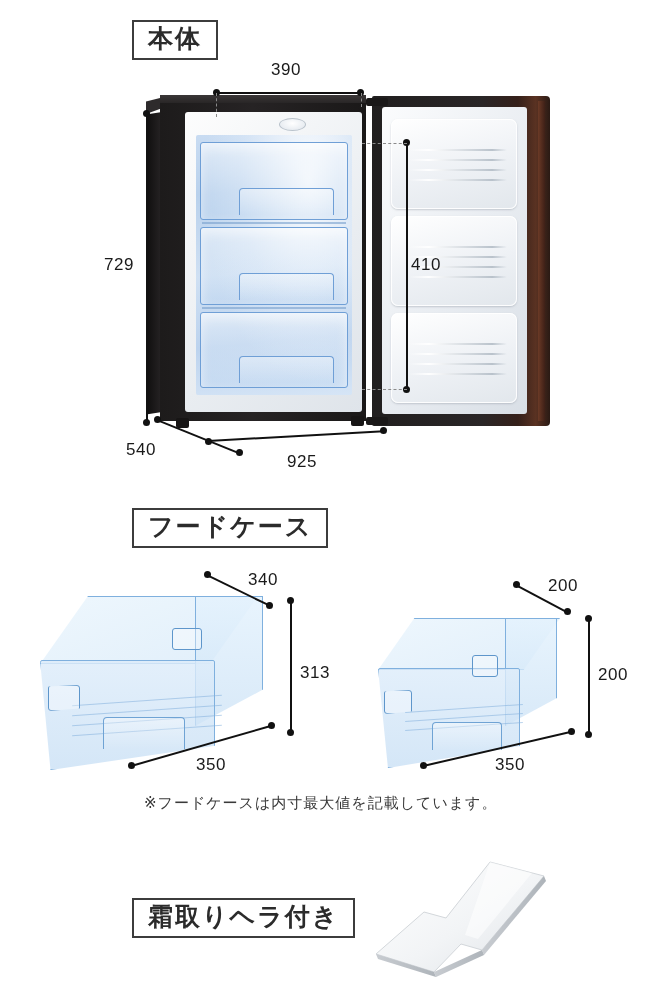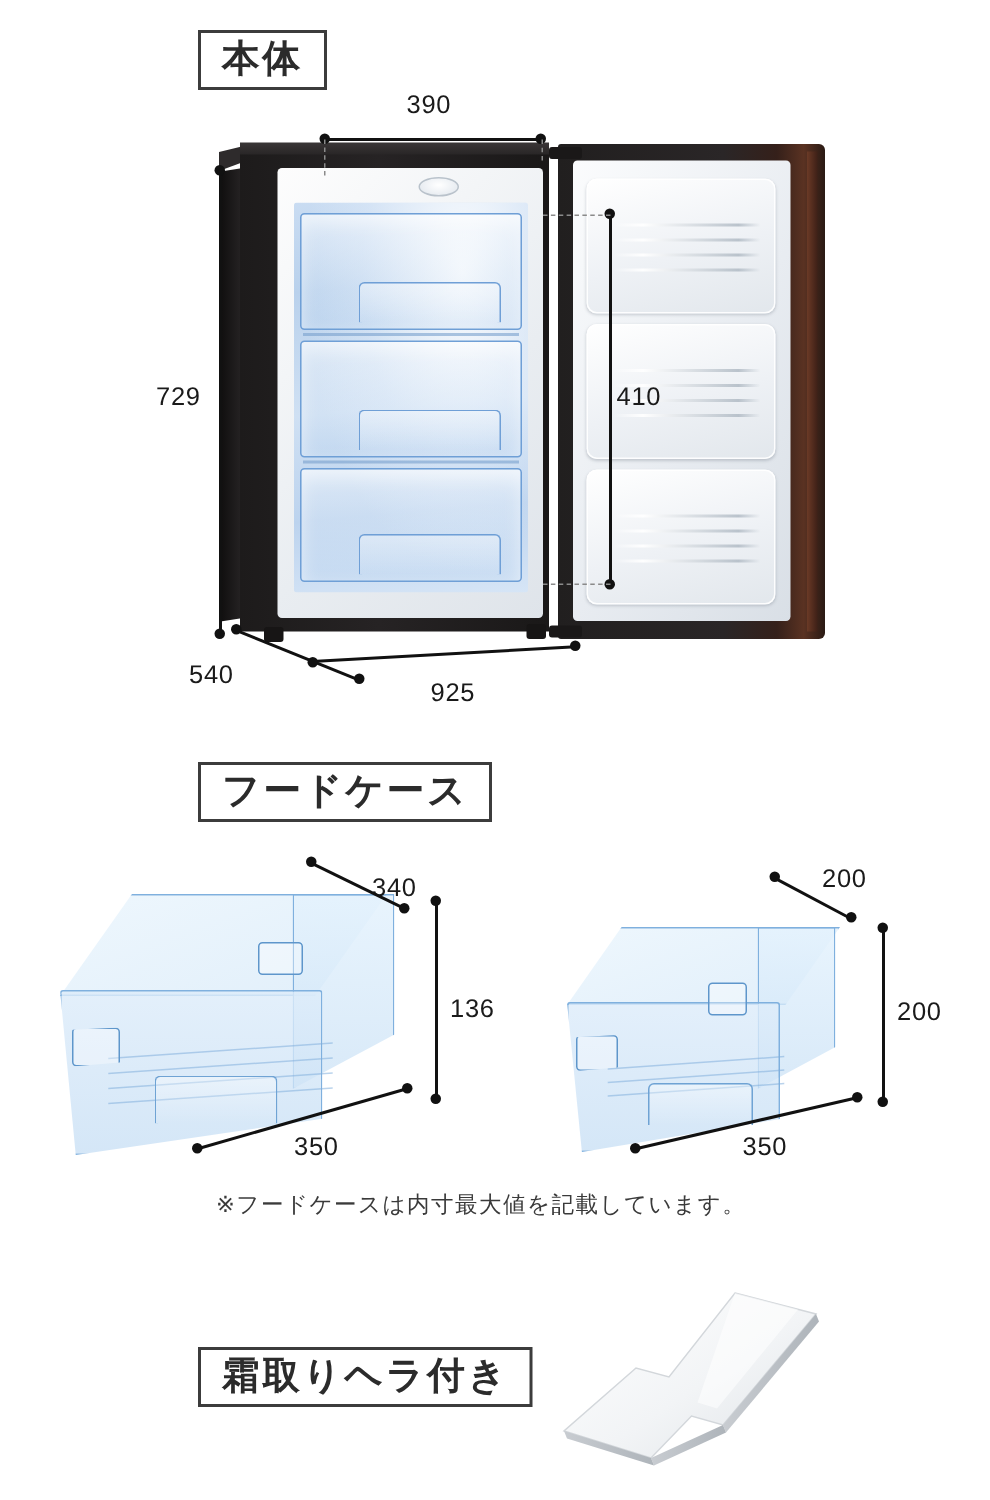--- a/index.html
+++ b/index.html
@@ -366,26 +366,26 @@
       <div class="case-rib" style="left:72px; top:230px; width:150px; transform:rotate(-4deg);"></div>
 
       <div class="case-handle" style="left:48px; top:185px; width:32px; height:26px;
                   clip-path: polygon(0 6%, 100% 0, 100% 90%, 0 100%);"></div>
 
       <div class="case-notch" style="left:103px; top:217px; width:82px; height:32px;"></div>
 
       <div class="case-handle" style="left:172px; top:128px; width:30px; height:22px;"></div>
     </div>
 
-    <div class="dim" style="left:248px; top:82px;">340</div>
+    <div class="dim" style="left:248px; top:70px;">340</div>
     <div class="dim-line" style="left:207px; top:74px; width:68px; height:1.6px; transform:rotate(26deg);"></div>
     <div class="dot" style="left:204px; top:71px;"></div>
     <div class="dot" style="left:266px; top:102px;"></div>
 
-    <div class="dim" style="left:300px; top:163px;">136</div>
+    <div class="dim" style="left:300px; top:163px;">313</div>
     <div class="dim-line" style="left:290px; top:100px; width:1.6px; height:132px;"></div>
     <div class="dot" style="left:287px; top:97px;"></div>
     <div class="dot" style="left:287px; top:229px;"></div>
 
     <div class="dim" style="left:196px; top:255px;">350</div>
     <div class="dim-line" style="left:131px; top:265px; width:145px; height:1.6px; transform:rotate(-16deg);"></div>
     <div class="dot" style="left:128px; top:262px;"></div>
     <div class="dot" style="left:268px; top:222px;"></div>
 
     <div>

